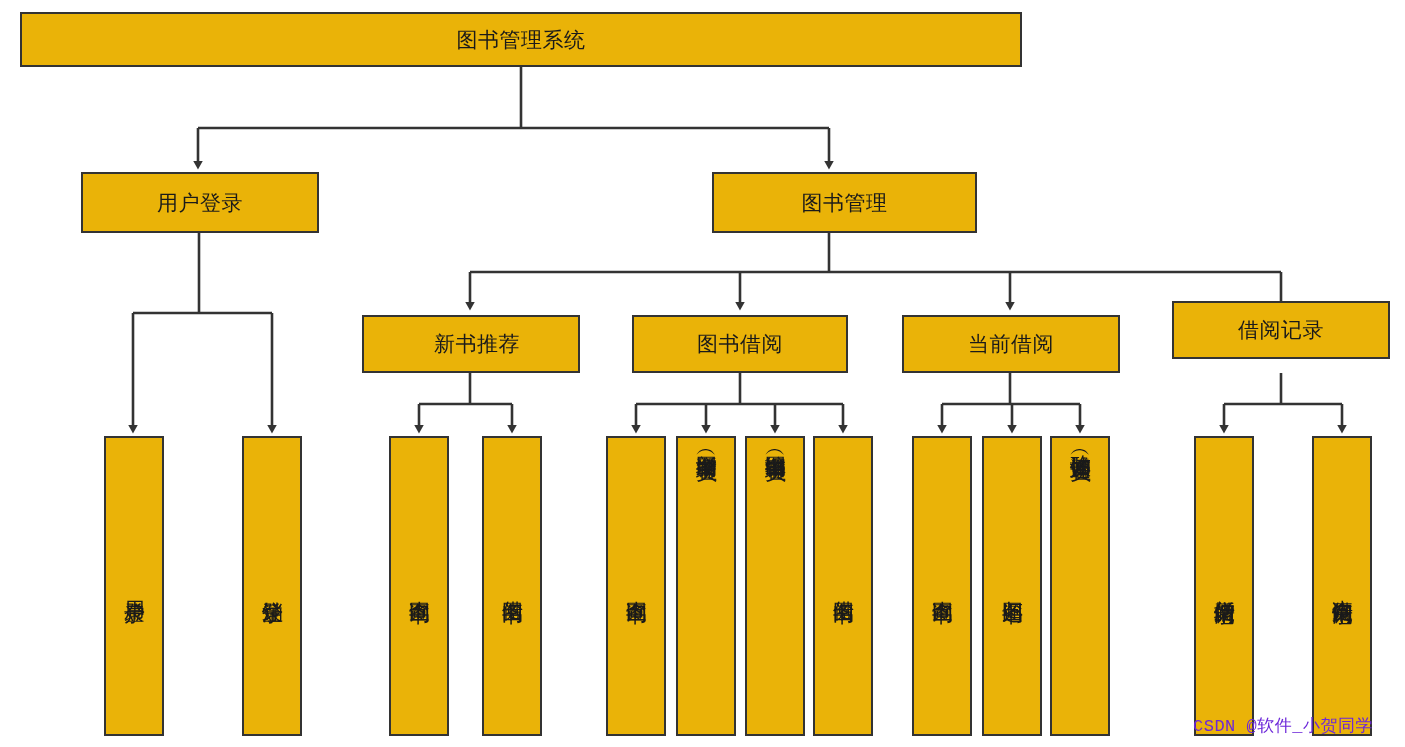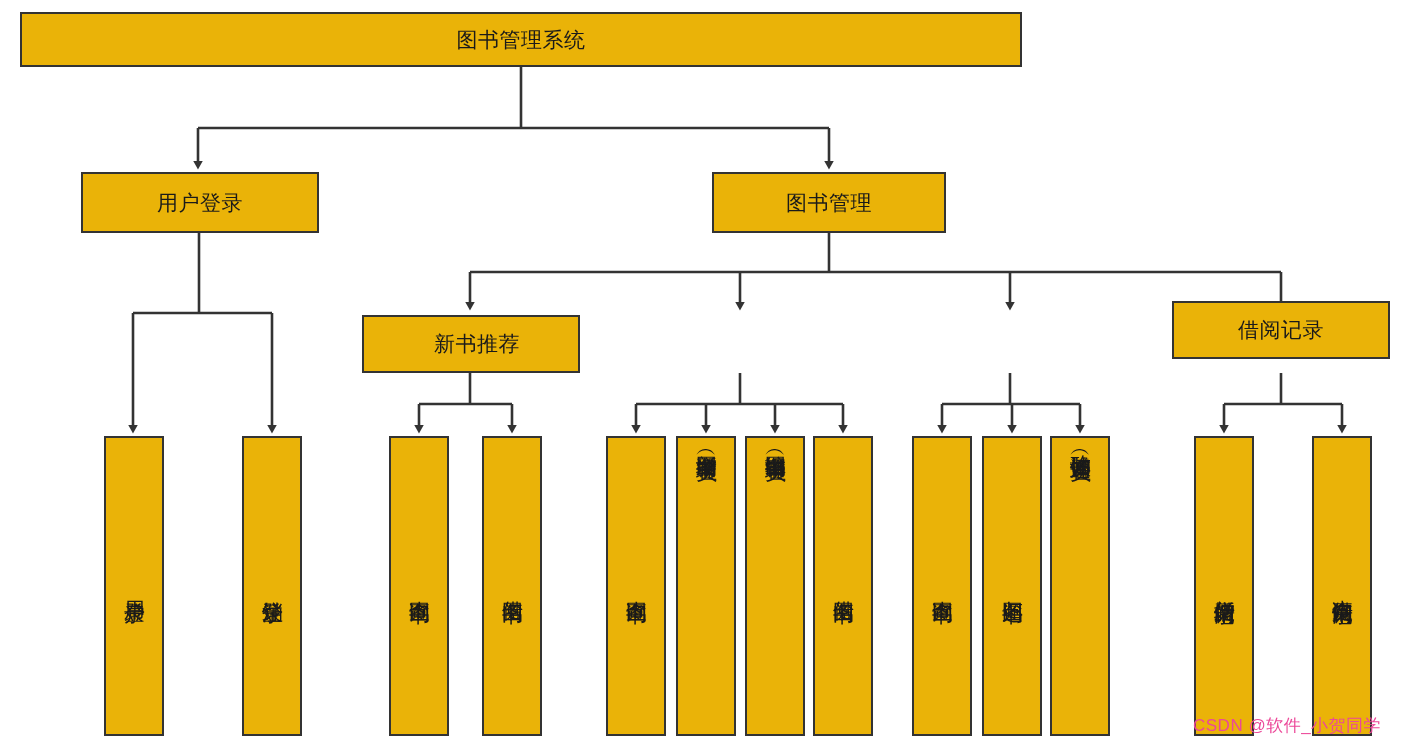--- a/index.html
+++ b/index.html
@@ -52,25 +52,25 @@
     line-height: 1.18;
     writing-mode: vertical-rl;
     text-orientation: upright;
     letter-spacing: 1px;
     white-space: nowrap;
     font-family: "Liberation Sans", "DejaVu Sans", sans-serif;
   }
   .watermark {
     position: absolute;
     font-size: 17px;
-    color: #ec4899;
+    color: #6d28d9;
     letter-spacing: 0.5px;
     white-space: nowrap;
     user-select: none;
-    font-family: Liberation Sans, sans-serif;
+    font-family: Liberation Mono, monospace;
   }
 </style>
 </head>
 <body>
 
 <div id="diagram-root">
 
   <svg id="diagram-canvas" viewBox="0 0 1405 747">
     <defs>
       <marker id="arrowhead" markerWidth="9" markerHeight="10" refX="1.5" refY="5" orient="auto" markerUnits="userSpaceOnUse">
@@ -122,26 +122,32 @@
     </g>
   </svg>
 
   <div class="node-box" style="left:20px; top:12px; width:1002px; height:55px;">
     <span class="node-label-h">图书管理系统</span>
   </div>
 
   <div class="node-box" style="left:81px; top:172px; width:238px; height:61px;">
     <span class="node-label-h">用户登录</span>
   </div>
-  <div class="node-box" style="left:712px; top:172px; width:234px; height:61px;">
+  <div class="node-box" style="left:712px; top:172px; width:265px; height:61px;">
     <span class="node-label-h">图书管理</span>
   </div>
 
   <div class="node-box" style="left:362px; top:315px; width:218px; height:58px;padding-left:12px;">
     <span class="node-label-h">新书推荐</span>
+  </div>
+  <div class="node-box" style="left:632px; top:315px; width:216px; height:58px;">
+    <span class="node-label-h">图书借阅</span>
+  </div>
+  <div class="node-box" style="left:902px; top:315px; width:218px; height:58px;">
+    <span class="node-label-h">当前借阅</span>
   </div>
   <div class="node-box" style="left:1172px; top:301px; width:218px; height:58px;">
     <span class="node-label-h">借阅记录</span>
   </div>
 
   <div class="node-box" style="left:104px; top:436px; width:60px; height:300px; align-items:center;">
     <span class="node-label-v">用户登录</span>
   </div>
   <div class="node-box" style="left:242px; top:436px; width:60px; height:300px; align-items:center;">
     <span class="node-label-v">注销登录</span>

